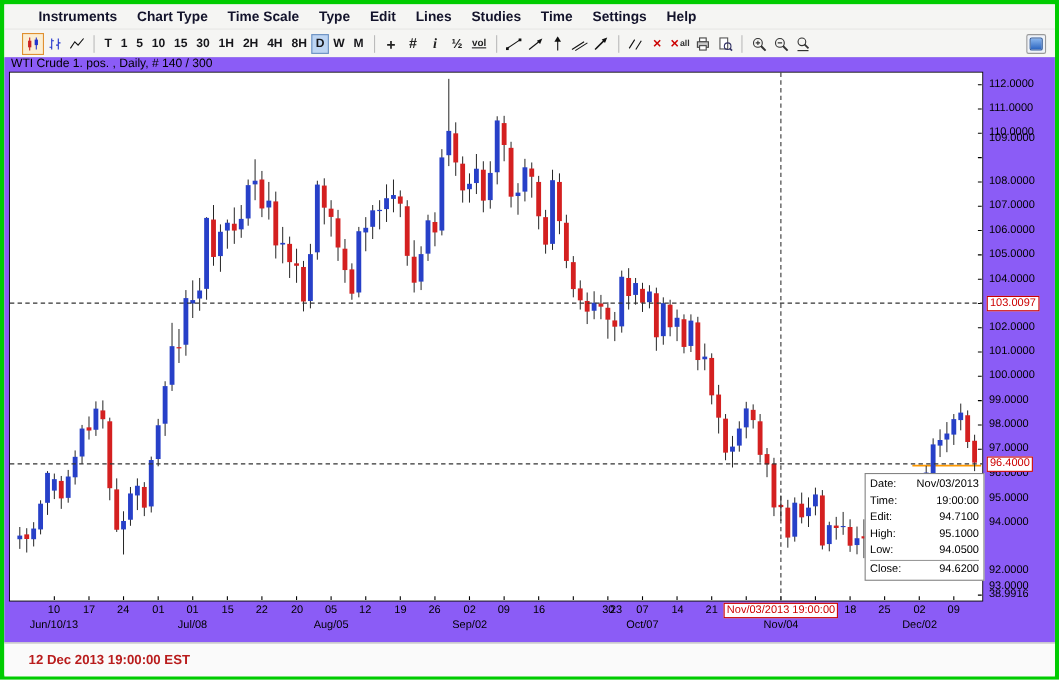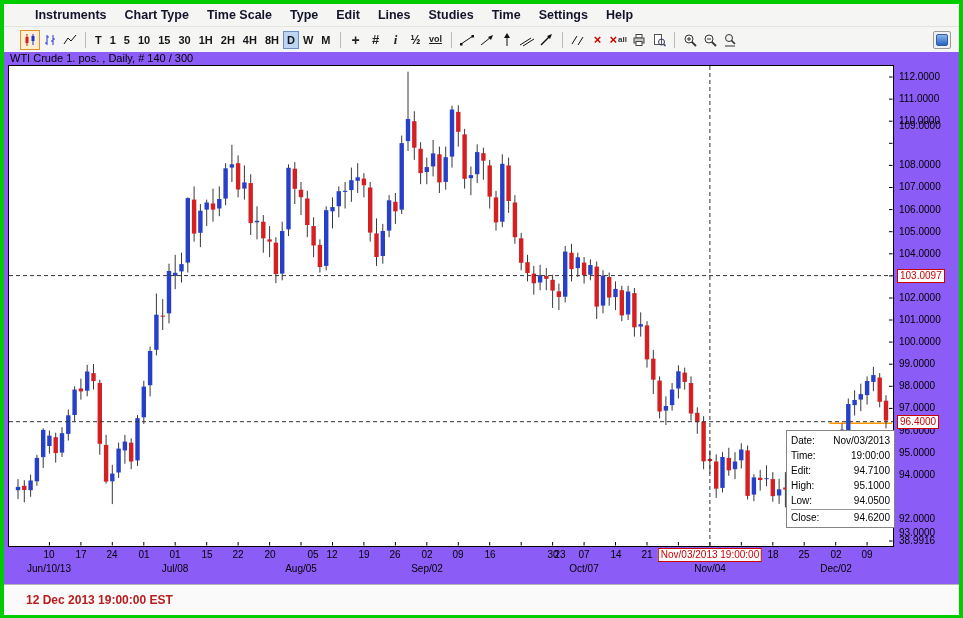--- a/index.html
+++ b/index.html
@@ -578,21 +578,21 @@
       </div>
     <div class="xaxis">
         <div class="xlab" style="left: 41px;">10</div>
         <div class="xlab" style="left: 73px;">17</div>
         <div class="xlab" style="left: 104px;">24</div>
         <div class="xlab" style="left: 136px;">01</div>
         <div class="xlab" style="left: 167px;">01</div>
         <div class="xlab" style="left: 199px;">15</div>
         <div class="xlab" style="left: 230px;">22</div>
         <div class="xlab" style="left: 262px;">20</div>
-        <div class="xlab" style="left: 305px;">05</div>
+        <div class="xlab" style="left: 293px;">05</div>
         <div class="xlab" style="left: 324px;">12</div>
         <div class="xlab" style="left: 356px;">19</div>
         <div class="xlab" style="left: 387px; text-align: right;">26</div>
         <div class="xlab" style="left: 419px;">02</div>
         <div class="xlab" style="left: 450px;">09</div>
         <div class="xlab" style="left: 482px;">16</div>
         <div class="xlab" style="left: 513px; margin-left: 39px;">23</div>
         <div class="xlab" style="left: 545px;">30</div>
         <div class="xlab" style="left: 576px;">07</div>
         <div class="xlab" style="left: 608px;">14</div>

